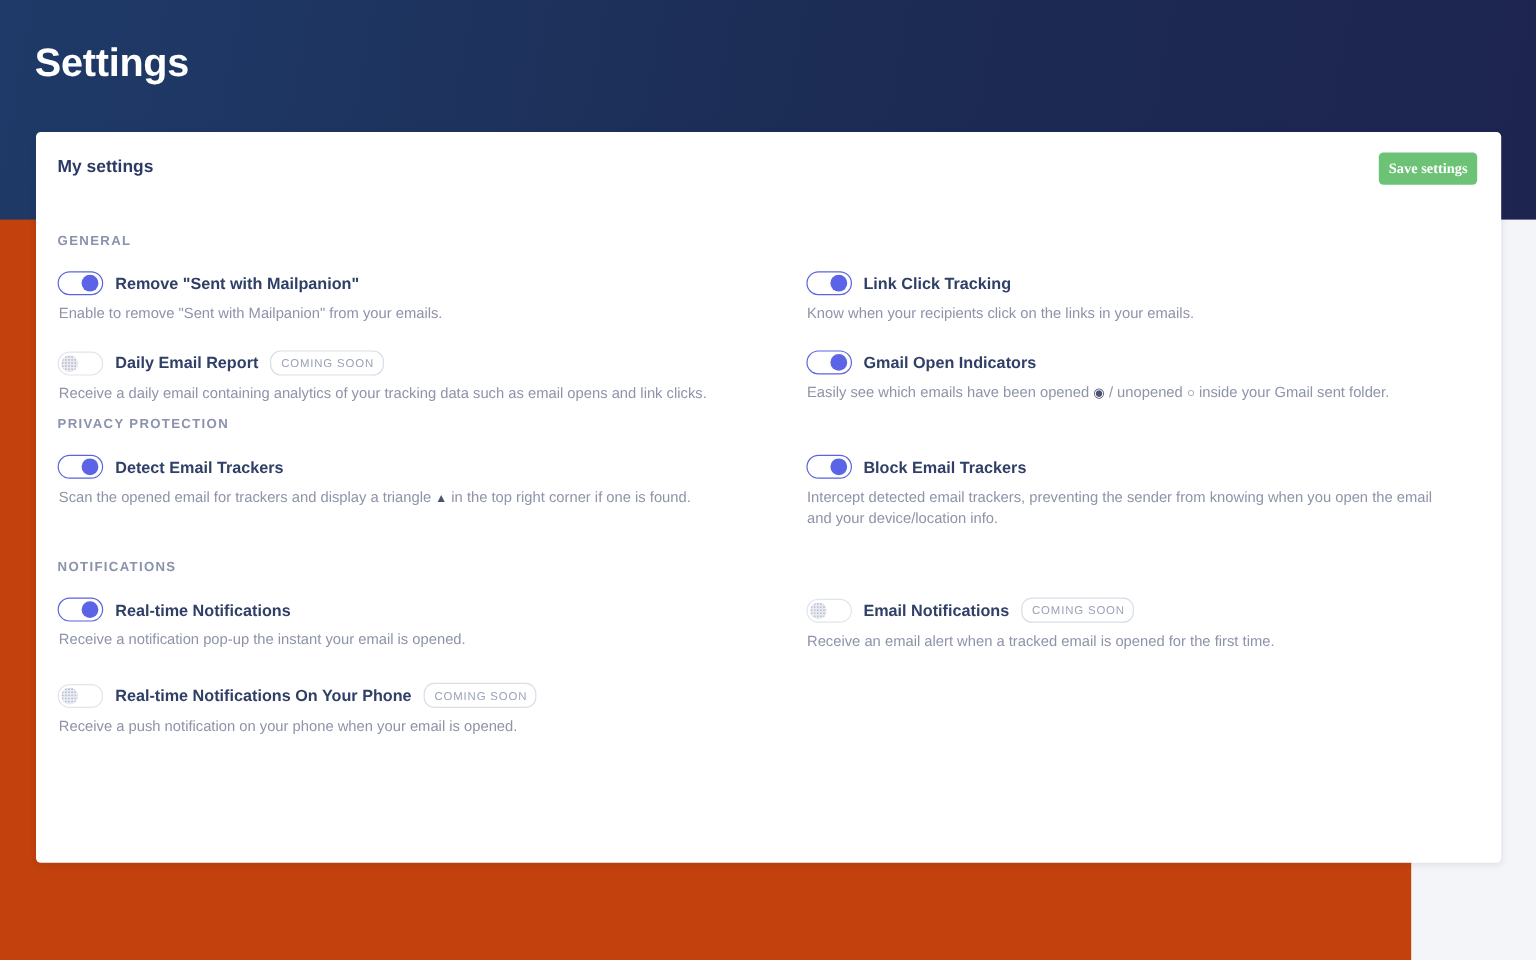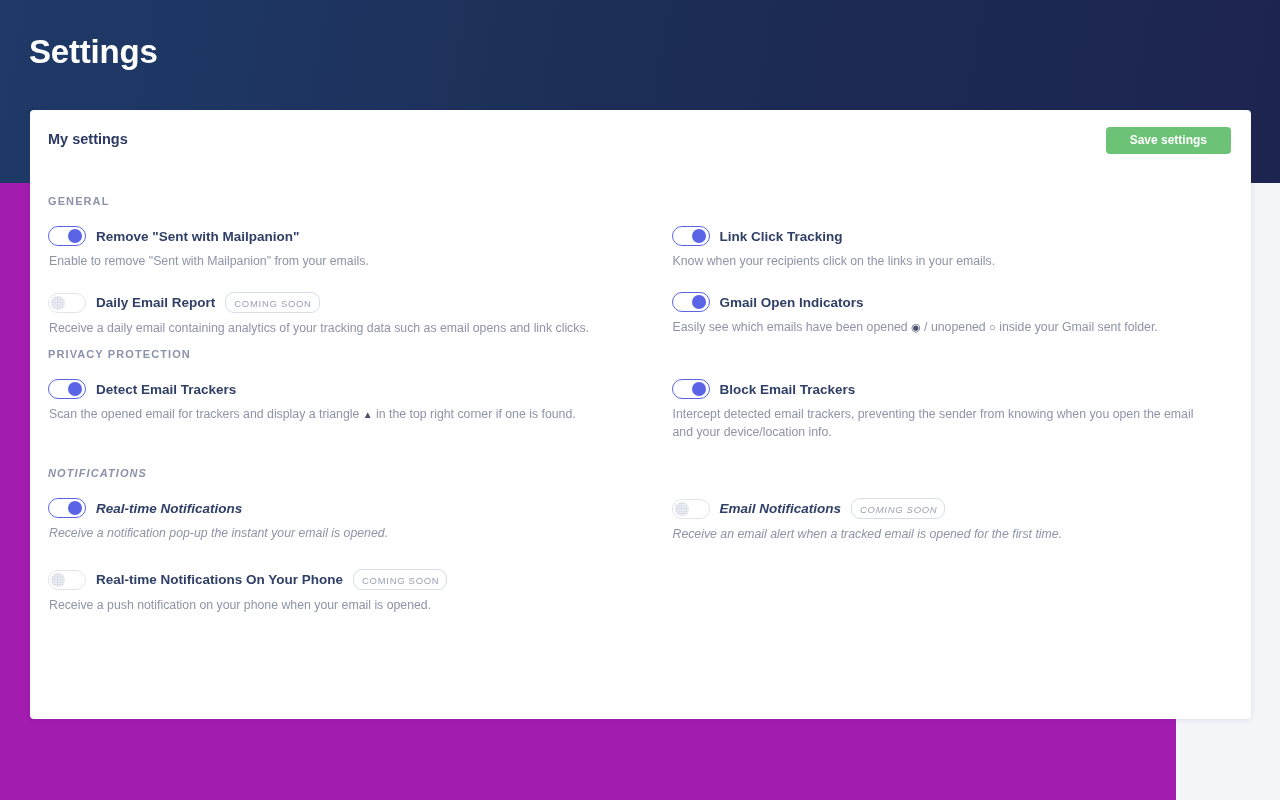--- a/index.html
+++ b/index.html
@@ -14,21 +14,21 @@
     font-family: "Liberation Sans", sans-serif;
     background: #f4f5f9;
     -webkit-font-smoothing: antialiased;
   }
 
   
   .page {
     position: relative;
     width: 1176px;
     height: 800px;
-    background: #a21caf;
+    background: #c2410c;
   }
 
   .header-band {
     position: absolute;
     top: 0; left: 0;
     width: 1280px;
     height: 183px;
     background: linear-gradient(100deg, #1f3a68 0%, #1e3561 22%, #1c2c54 55%, #1d2450 100%);
   }
 
@@ -69,24 +69,24 @@
   }
 
   .save-btn {
     position: absolute;
     right: 20px;
     top: 17px;
     background: #6cc376;
     color: #ffffff;
     border: none;
     border-radius: 4px;
-    font-family: Liberation Sans, sans-serif;
+    font-family: Liberation Serif, serif;
     font-size: 12px;
     font-weight: bold;
-    padding: 7px 24px 8px;
+    padding: 7px 8px 8px;
     cursor: pointer;
     line-height: 1;
   }
 
   
   .card-body {
     padding: 0 18px 0 18px;
   }
 
   .section-title {
@@ -270,21 +270,21 @@
                   <div class="toggle">
                     <div class="knob"></div>
                   </div>
                   <div class="setting-label">Block Email Trackers</div>
                 </div>
                 <div class="setting-desc">Intercept detected email trackers, preventing the sender from knowing when you open the email and your device/location info.</div>
               </div>
             </div>
           </div>
         </div>
-        <div class="section" style="margin-top: 26px; font-style: italic;">
+        <div class="section" style="margin-top: 26px;">
           <div class="section-title">NOTIFICATIONS</div>
           <div class="grid">
             <div class="col">
               <div class="setting">
                 <div class="setting-head">
                   <div class="toggle">
                     <div class="knob"></div>
                   </div>
                   <div class="setting-label">Real-time Notifications</div>
                 </div>

